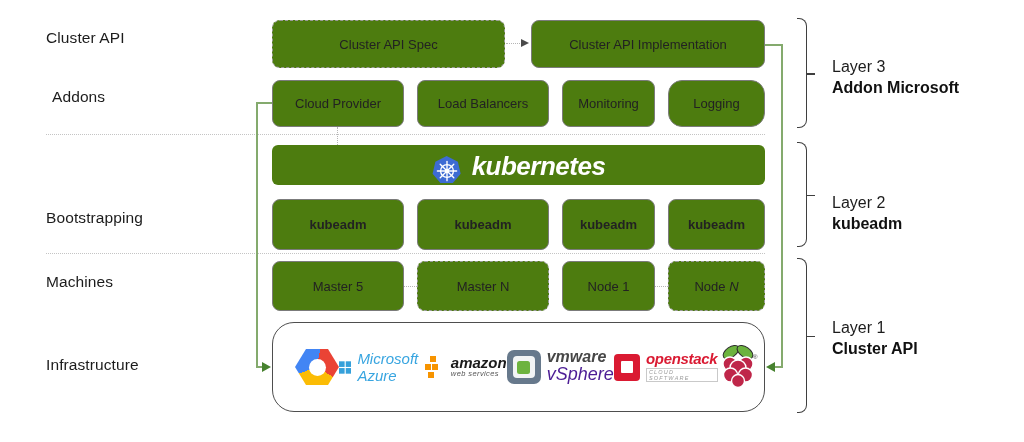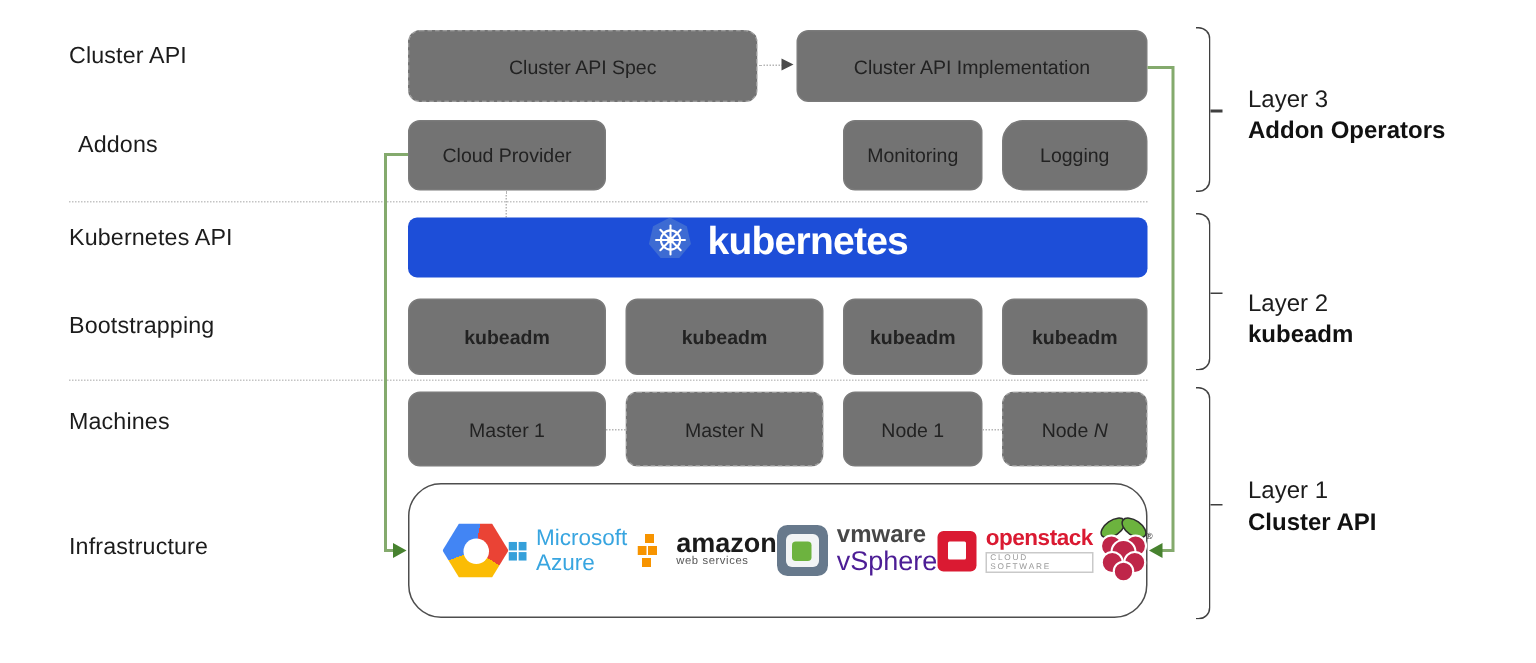--- a/index.html
+++ b/index.html
@@ -8,21 +8,21 @@
   #stage {
     position:relative; width:1024px; height:442px; background:#ffffff; overflow:hidden;
   }
   .side-label {
     position:absolute; font-size:15.5px; color:#1c1c1c; letter-spacing:.1px; white-space:nowrap;
   }
   .layer-label { position:absolute; left:832px; line-height:21px; }
   .layer-label .l1 { font-size:16px; color:#1c1c1c; }
   .layer-label .l2 { font-size:16px; font-weight:bold; color:#111; }
   .box {
-    position:absolute; background:#737373; border:1.4px solid #7b7b7b; border-radius:8px;
+    position:absolute; background:#4d7c0f; border:1.4px solid #7b7b7b; border-radius:8px;
     display:flex; align-items:center; justify-content:center;
     font-size:13px; color:#222; text-align:center;
   }
   .box.dashed { border:1.4px dashed #9b9b9b; }
   .box.bold { font-weight:bold; }
   .dotted-sep { position:absolute; border-top:1.5px dotted #c4c4c4; height:0; }
   .dotted-v { position:absolute; border-left:1.5px dotted #b5b5b5; width:0; }
   .dotted-h { position:absolute; border-top:1.5px dotted #b5b5b5; height:0; }
   .gline { position:absolute; background:#84aa6d; }
   .garrow-right { position:absolute; width:0; height:0;
@@ -32,42 +32,42 @@
   .darrow-right { position:absolute; width:0; height:0;
     border-top:4.5px solid transparent; border-bottom:4.5px solid transparent; border-left:8px solid #4a4a4a; }
   .bracket {
     position:absolute; left:797px; width:10px;
     border-top:1.6px solid #3f3f3f; border-right:1.6px solid #3f3f3f; border-bottom:1.6px solid #3f3f3f;
     border-radius:0 8px 8px 0;
   }
   .bracket .nub { position:absolute; right:-9px; top:50%; width:8px; height:1.6px; background:#3f3f3f; }
   #k8s-banner {
     position:absolute; left:272px; top:145px; width:493px; height:40px;
-    background:#1d4ed8; border-radius:6px; display:flex; align-items:flex-start; justify-content:center; gap:10px;
+    background:#4d7c0f; border-radius:6px; display:flex; align-items:flex-end; justify-content:center; gap:10px;font-style:italic;
   }
   #k8s-heptagon {
     width:30px; height:29px; background:#3d6bd3; display:flex; align-items:center; justify-content:center;
     clip-path:polygon(50% 0%, 87.5% 20%, 96.8% 61%, 70.8% 93%, 29.2% 93%, 3.2% 61%, 12.5% 20%);
   }
   #k8s-wordmark { color:#ffffff; font-size:26px; font-weight:bold; letter-spacing:-.5px; padding-bottom:3px; }
   #infra-box {
     position:absolute; left:272px; top:322px; width:493px; height:90px;
     background:#fff; border:1.5px solid #4e4e4e; border-radius:22px;
     display:flex; align-items:center; justify-content:space-between; padding:0 22px;
   }
-  .logo { display:flex; align-items:center; gap:6px; }
+  .logo { display:flex; align-items:center; gap:6px;font-style:italic; }
   #gcp-hex {
     width:44px; height:40px; position:relative;
     clip-path:polygon(0% 50%, 25% 5%, 75% 5%, 100% 50%, 75% 95%, 25% 95%);
     background:conic-gradient(from 250deg, #4285f4 0 120deg, #ea4335 120deg 232deg, #fbbc05 232deg 360deg);
   }
   #gcp-core { position:absolute; left:50%; top:50%; width:17px; height:17px; margin:-8.5px 0 0 -8.5px;
     background:#fff; border-radius:50%; }
   .azure-text { color:#38a5e0; font-size:15px; }
-  .aws-text-main { font-weight:bold; font-size:18px; color:#1b1b1b; line-height:13px; }
+  .aws-text-main { font-weight:bold; font-size:15px; color:#1b1b1b; line-height:13px; }
   .aws-text-sub { font-size:7.5px; color:#555; letter-spacing:.4px; }
   .vmware-icon { width:34px; height:34px; background:#67798c; border-radius:7px;
     display:flex; align-items:center; justify-content:center; }
   .vmware-icon-inner { width:22px; height:22px; background:#f2f4f5; border-radius:4px;
     display:flex; align-items:center; justify-content:center; }
   .vmware-puzzle { width:13px; height:13px; background:#6db33f; border-radius:2.5px; }
   .vmware-text-main { font-weight:bold; font-size:16px; color:#474747; line-height:14px; }
   .vmware-text-sub { font-size:18px; color:#4c1d95; }
   .os-icon { width:27px; height:27px; background:#da1a32; border-radius:4px;
     display:flex; align-items:center; justify-content:center; }
@@ -77,39 +77,41 @@
   .nowrap { white-space:nowrap; }
   .italic-n { font-style:italic; }
 </style>
 </head>
 <body>
 
 <div id="stage">
 
   <div class="side-label" style="left:46px; top:29px;">Cluster API</div>
   <div class="side-label" style="left:52px; top:88px;">Addons</div>
-  <div class="side-label" style="left:46px; top:150px;">Kubernetes API</div>
   <div class="side-label" style="left:46px; top:209px;">Bootstrapping</div>
   <div class="side-label" style="left:46px; top:273px;">Machines</div>
   <div class="side-label" style="left:46px; top:356px;">Infrastructure</div>
 
   <div class="dotted-sep" style="left:46px; top:134px; width:719px;"></div>
   <div class="dotted-sep" style="left:46px; top:253px; width:719px;"></div>
 
   <div class="box dashed" style="left:272px; top:20px; width:233px; height:48px;">
     <span>Cluster API Spec</span>
   </div>
   <div class="dotted-h" style="left:506px; top:43px; width:16px;"></div>
   <div class="darrow-right" style="left:521px; top:39px;"></div>
   <div class="box" style="left:531px; top:20px; width:234px; height:48px;">
     <span>Cluster API Implementation</span>
   </div>
 
   <div class="box" style="left:272px; top:80px; width:132px; height:47px;">
     <span>Cloud Provider</span>
+  </div>
+  <div class="box" style="left:417px; top:80px; width:132px; height:47px;">
+    <span>Load Balancers</span>
   </div>
   <div class="box" style="left:562px; top:80px; width:93px; height:47px;">
     <span>Monitoring</span>
   </div>
   <div class="box" style="left:668px; top:80px; width:97px; height:47px;border-radius:14px;">
     <span>Logging</span>
   </div>
 
   <div class="dotted-v" style="left:337px; top:127px; height:18px;"></div>
 
@@ -140,21 +142,21 @@
     <span>kubeadm</span>
   </div>
   <div class="box bold" style="left:562px; top:199px; width:93px; height:51px;">
     <span>kubeadm</span>
   </div>
   <div class="box bold" style="left:668px; top:199px; width:97px; height:51px;">
     <span>kubeadm</span>
   </div>
 
   <div class="box" style="left:272px; top:261px; width:132px; height:50px;">
-    <span>Master 1</span>
+    <span>Master 5</span>
   </div>
   <div class="dotted-h" style="left:404px; top:286px; width:13px;"></div>
   <div class="box dashed" style="left:417px; top:261px; width:132px; height:50px;">
     <span>Master N</span>
   </div>
   <div class="box" style="left:562px; top:261px; width:93px; height:50px;">
     <span>Node 1</span>
   </div>
   <div class="dotted-h" style="left:655px; top:286px; width:13px;"></div>
   <div class="box dashed" style="left:668px; top:261px; width:97px; height:50px;">
@@ -242,21 +244,21 @@
     </div>
   <div class="bracket" style="top:142px; height:105px;">
       <span class="nub"></span>
     </div>
   <div class="bracket" style="top:258px; height:155px;">
       <span class="nub"></span>
     </div>
 
   <div class="layer-label" style="top:56px;">
     <div class="l1">Layer 3</div>
-    <div class="l2">Addon Operators</div>
+    <div class="l2">Addon Microsoft</div>
   </div>
   <div class="layer-label" style="top:176px;margin-top:16px;">
     <div class="l1">Layer 2</div>
     <div class="l2">kubeadm</div>
   </div>
   <div class="layer-label" style="top:317px;">
     <div class="l1">Layer 1</div>
     <div class="l2">Cluster API</div>
   </div>
 

